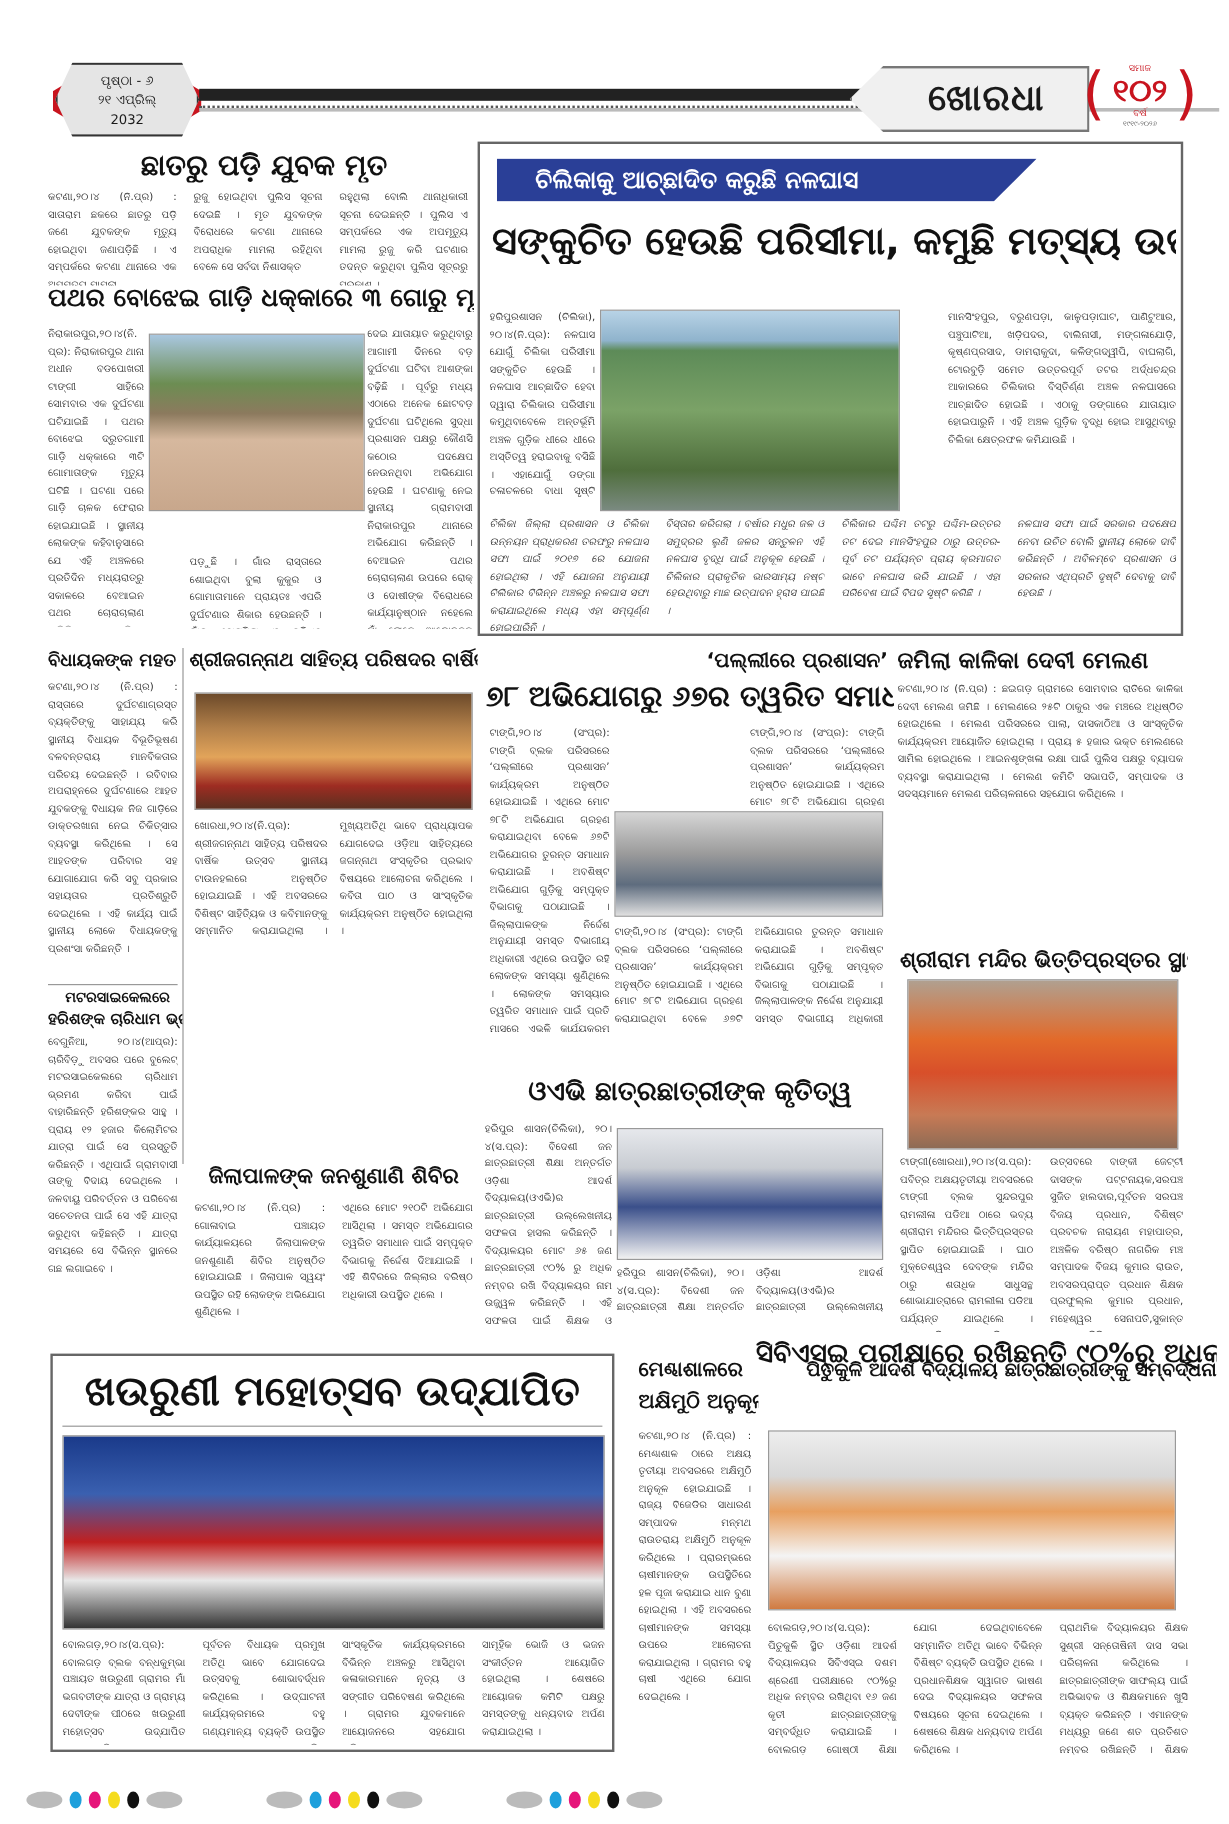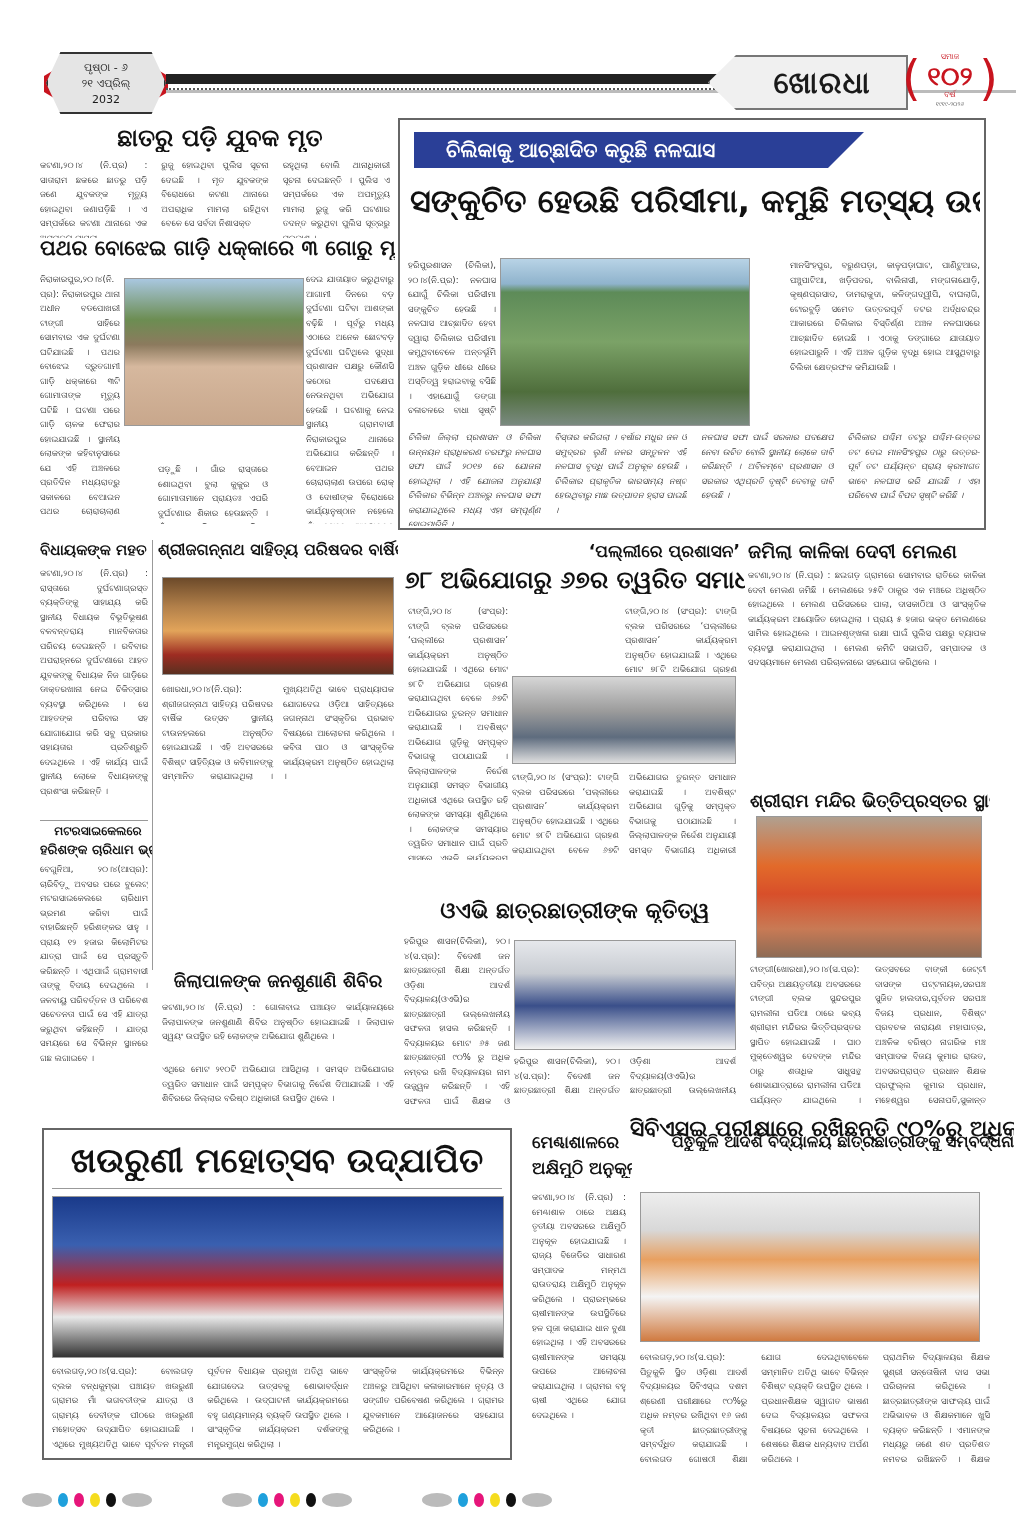--- a/index.html
+++ b/index.html
@@ -88,22 +88,22 @@
 
 <div class="abs box" style="left:398px;top:118px;width:588px;height:412px;"></div>
 <div class="abs band" style="left:414px;top:132px;width:450px;height:36px;font-size:20px;line-height:36px;padding-left:32px;">ଚିଲିକାକୁ ଆଚ୍ଛାଦିତ କରୁଛି ନଳଘାସ</div>
 <div class="abs hl" style="left:410px;top:182px;width:570px;font-size:32px;text-align:center;">ସଙ୍କୁଚିତ ହେଉଛି ପରିସୀମା, କମୁଛି ମତ୍ସ୍ୟ ଉତ୍ପାଦନ</div>
 <div class="abs body-text" style="left:408px;top:258px;width:88px;height:160px;">ହରିପୁରଶାସନ (ଚିଲିକା), ୨୦।୪(ନି.ପ୍ର): ନଳଘାସ ଯୋଗୁଁ ଚିଲିକା ପରିସୀମା ସଙ୍କୁଚିତ ହେଉଛି । ନଳଘାସ ଆଚ୍ଛାଦିତ ହେବା ଦ୍ୱାରା ଚିଲିକାର ପରିସୀମା କମୁଥିବାବେଳେ ଅନ୍ତର୍ଭୂମି ଅଞ୍ଚଳ ଗୁଡ଼ିକ ଧୀରେ ଧୀରେ ଅସ୍ତିତ୍ୱ ହରାଇବାକୁ ବସିଛି । ଏହାଯୋଗୁଁ ଡଙ୍ଗା ଚଳାଚଳରେ ବାଧା ସୃଷ୍ଟି ହେଉଥିବା ବେଳେ ମତ୍ସ୍ୟ ଉତ୍ପାଦନ କମିବାରେ ଲାଗିଛି ବୋଲି ମତ୍ସ୍ୟଜୀବୀ ମାନେ କହିଛନ୍ତି ।</div>
 <div class="abs photo ph-lake" style="left:500px;top:258px;width:250px;height:168px;"></div>
 <div class="abs body-text" style="left:790px;top:258px;width:190px;height:168px;">ମାନସିଂହପୁର, ବରୁଣପଡ଼ା, କାଳୁପଡ଼ାଘାଟ, ପାଣିଟୁଆର, ପଞ୍ଚୁପାଟିଆ, ଖଡ଼ିପଦର, ବାଲିନାସୀ, ମଙ୍ଗଳାଯୋଡ଼ି, କୃଷ୍ଣପ୍ରସାଦ, ଡାମରାକୁଦା, କଳିଙ୍ଗଦ୍ୱୀପି, ବାଘଲାଗି, ଟୋରବୁଡ଼ି ସମେତ ଉତ୍ତରପୂର୍ବ ତଟର ଅର୍ଦ୍ଧଚନ୍ଦ୍ର ଆକାରରେ ଚିଲିକାର ବିସ୍ତିର୍ଣ୍ଣ ଅଞ୍ଚଳ ନଳଘାସରେ ଆଚ୍ଛାଦିତ ହୋଇଛି । ଏଠାକୁ ଡଙ୍ଗାରେ ଯାତାୟାତ ହୋଇପାରୁନି । ଏହି ଅଞ୍ଚଳ ଗୁଡ଼ିକ ବୃଦ୍ଧି ହୋଇ ଆସୁଥିବାରୁ ଚିଲିକା କ୍ଷେତ୍ରଫଳ କମିଯାଉଛି ।</div>
 <div class="abs cols" style="left:408px;top:430px;width:572px;height:96px;font-style:italic;">
   <div class="body-text">ଚିଲିକା ଜିଲ୍ଲା ପ୍ରଶାସନ ଓ ଚିଲିକା ଉନ୍ନୟନ ପ୍ରାଧିକରଣ ତରଫରୁ ନଳଘାସ ସଫା ପାଇଁ ୨୦୧୭ ରେ ଯୋଜନା ହୋଇଥିଲା । ଏହି ଯୋଜନା ଅନୁଯାୟୀ ଚିଲିକାର ବିଭିନ୍ନ ଅଞ୍ଚଳରୁ ନଳଘାସ ସଫା କରାଯାଇଥିଲେ ମଧ୍ୟ ଏହା ସମ୍ପୂର୍ଣ୍ଣ ହୋଇପାରିନି ।</div>
   <div class="body-text">ବିସ୍ତାର କରିଗଲା । ବର୍ଷାର ମଧୁର ଜଳ ଓ ସମୁଦ୍ରର ଲୁଣି ଜଳର ସନ୍ତୁଳନ ଏହି ନଳଘାସ ବୃଦ୍ଧି ପାଇଁ ଅନୁକୂଳ ହେଉଛି । ଚିଲିକାର ପ୍ରାକୃତିକ ଭାରସାମ୍ୟ ନଷ୍ଟ ହେଉଥିବାରୁ ମାଛ ଉତ୍ପାଦନ ହ୍ରାସ ପାଇଛି ।</div>
+  <div class="body-text">ଚିଲିକାର ପଶ୍ଚିମ ତଟରୁ ପଶ୍ଚିମ-ଉତ୍ତର ତଟ ଦେଇ ମାନସିଂହପୁର ଠାରୁ ଉତ୍ତର-ପୂର୍ବ ତଟ ପର୍ଯ୍ୟନ୍ତ ପ୍ରାୟ କ୍ରମାଗତ ଭାବେ ନଳଘାସ ଭରି ଯାଇଛି । ଏହା ପରିବେଶ ପାଇଁ ବିପଦ ସୃଷ୍ଟି କରିଛି ।</div>
   <div class="body-text">ନଳଘାସ ସଫା ପାଇଁ ସରକାର ପଦକ୍ଷେପ ନେବା ଉଚିତ ବୋଲି ସ୍ଥାନୀୟ ଲୋକେ ଦାବି କରିଛନ୍ତି । ଅବିଳମ୍ବେ ପ୍ରଶାସନ ଓ ସରକାର ଏଥିପ୍ରତି ଦୃଷ୍ଟି ଦେବାକୁ ଦାବି ହେଉଛି ।</div>
-  <div class="body-text">ଚିଲିକାର ପଶ୍ଚିମ ତଟରୁ ପଶ୍ଚିମ-ଉତ୍ତର ତଟ ଦେଇ ମାନସିଂହପୁର ଠାରୁ ଉତ୍ତର-ପୂର୍ବ ତଟ ପର୍ଯ୍ୟନ୍ତ ପ୍ରାୟ କ୍ରମାଗତ ଭାବେ ନଳଘାସ ଭରି ଯାଇଛି । ଏହା ପରିବେଶ ପାଇଁ ବିପଦ ସୃଷ୍ଟି କରିଛି ।</div>
 </div>
 
 <div class="abs hl" style="left:40px;top:541px;width:108px;font-size:15px;">ବିଧାୟକଙ୍କ ମହତ କାର୍ଯ୍ୟ</div>
 <div class="abs body-text" style="left:40px;top:566px;width:108px;height:244px;">କଟଣା,୨୦।୪ (ନି.ପ୍ର) : ରାସ୍ତାରେ ଦୁର୍ଘଟଣାଗ୍ରସ୍ତ ବ୍ୟକ୍ତିଙ୍କୁ ସାହାଯ୍ୟ କରି ସ୍ଥାନୀୟ ବିଧାୟକ ବିଭୂତିଭୂଷଣ ବଳବନ୍ତରାୟ ମାନବିକତାର ପରିଚୟ ଦେଇଛନ୍ତି । ରବିବାର ଅପରାହ୍ନରେ ଦୁର୍ଘଟଣାରେ ଆହତ ଯୁବକଙ୍କୁ ବିଧାୟକ ନିଜ ଗାଡ଼ିରେ ଡାକ୍ତରଖାନା ନେଇ ଚିକିତ୍ସାର ବ୍ୟବସ୍ଥା କରିଥିଲେ । ସେ ଆହତଙ୍କ ପରିବାର ସହ ଯୋଗାଯୋଗ କରି ସବୁ ପ୍ରକାର ସହାୟତାର ପ୍ରତିଶ୍ରୁତି ଦେଇଥିଲେ । ଏହି କାର୍ଯ୍ୟ ପାଇଁ ସ୍ଥାନୀୟ ଲୋକେ ବିଧାୟକଙ୍କୁ ପ୍ରଶଂସା କରିଛନ୍ତି ।</div>
 
 <div class="abs vline" style="left:152px;top:540px;height:430px;"></div>
 
 <div class="abs hl" style="left:158px;top:540px;width:240px;font-size:16px;">ଶ୍ରୀଜଗନ୍ନାଥ ସାହିତ୍ୟ ପରିଷଦର ବାର୍ଷିକ ଉତ୍ସବ</div>
 <div class="abs photo ph-stage" style="left:162px;top:577px;width:232px;height:98px;"></div>
 <div class="abs body-text" style="left:162px;top:682px;width:232px;height:280px;column-count:2;column-gap:10px;">ଖୋରଧା,୨୦।୪(ନି.ପ୍ର): ଶ୍ରୀଜଗନ୍ନାଥ ସାହିତ୍ୟ ପରିଷଦର ବାର୍ଷିକ ଉତ୍ସବ ସ୍ଥାନୀୟ ଟାଉନହଲରେ ଅନୁଷ୍ଠିତ ହୋଇଯାଇଛି । ଏହି ଅବସରରେ ବିଶିଷ୍ଟ ସାହିତ୍ୟିକ ଓ କବିମାନଙ୍କୁ ସମ୍ମାନିତ କରାଯାଇଥିଲା । ମୁଖ୍ୟଅତିଥି ଭାବେ ପ୍ରାଧ୍ୟାପକ ଯୋଗଦେଇ ଓଡ଼ିଆ ସାହିତ୍ୟରେ ଜଗନ୍ନାଥ ସଂସ୍କୃତିର ପ୍ରଭାବ ବିଷୟରେ ଆଲୋଚନା କରିଥିଲେ । କବିତା ପାଠ ଓ ସାଂସ୍କୃତିକ କାର୍ଯ୍ୟକ୍ରମ ଅନୁଷ୍ଠିତ ହୋଇଥିଲା ।</div>
@@ -129,33 +129,34 @@
 <div class="abs hl" style="left:46px;top:824px;width:104px;font-size:12px;text-align:center;">ମଟରସାଇକେଲରେ</div>
 <div class="abs hl" style="left:40px;top:842px;width:112px;font-size:13px;">ହରିଶଙ୍କ ଚାରିଧାମ ଭ୍ରମଣ</div>
 <div class="abs body-text" style="left:40px;top:862px;width:108px;height:250px;">ବେଗୁନିଆ, ୨୦।୪(ଆପ୍ର): ଚାରିବିଡ଼ୁ ଅବସର ପରେ ବୁଲେଟ୍ ମଟରସାଇକେଲରେ ଚାରିଧାମ ଭ୍ରମଣ କରିବା ପାଇଁ ବାହାରିଛନ୍ତି ହରିଶଙ୍କର ସାହୁ । ପ୍ରାୟ ୧୨ ହଜାର କିଲୋମିଟର ଯାତ୍ରା ପାଇଁ ସେ ପ୍ରସ୍ତୁତି କରିଛନ୍ତି । ଏଥିପାଇଁ ଗ୍ରାମବାସୀ ତାଙ୍କୁ ବିଦାୟ ଦେଇଥିଲେ । ଜଳବାୟୁ ପରିବର୍ତ୍ତନ ଓ ପରିବେଶ ସଚେତନତା ପାଇଁ ସେ ଏହି ଯାତ୍ରା କରୁଥିବା କହିଛନ୍ତି । ଯାତ୍ରା ସମୟରେ ସେ ବିଭିନ୍ନ ସ୍ଥାନରେ ଗଛ ଲଗାଇବେ ।</div>
 
 <div class="abs hl" style="left:410px;top:898px;width:330px;font-size:22px;text-align:center;">ଓଏଭି ଛାତ୍ରଛାତ୍ରୀଙ୍କ କୃତିତ୍ୱ</div>
 <div class="abs body-text" style="left:404px;top:934px;width:106px;height:176px;">ହରିପୁର ଶାସନ(ଚିଲିକା), ୨୦।୪(ସ.ପ୍ର): ବିଦେଶୀ ଜନ ଛାତ୍ରଛାତ୍ରୀ ଶିକ୍ଷା ଅନ୍ତର୍ଗତ ଓଡ଼ିଶା ଆଦର୍ଶ ବିଦ୍ୟାଳୟ(ଓଏଭି)ର ଛାତ୍ରଛାତ୍ରୀ ଉଲ୍ଲେଖନୀୟ ସଫଳତା ହାସଲ କରିଛନ୍ତି । ବିଦ୍ୟାଳୟର ମୋଟ ୬୫ ଜଣ ଛାତ୍ରଛାତ୍ରୀ ୯୦% ରୁ ଅଧିକ ନମ୍ବର ରଖି ବିଦ୍ୟାଳୟର ନାମ ଉଜ୍ଜ୍ୱଳ କରିଛନ୍ତି । ଏହି ସଫଳତା ପାଇଁ ଶିକ୍ଷକ ଓ ଅଭିଭାବକମାନେ ଖୁସି ବ୍ୟକ୍ତ କରିଛନ୍ତି ।</div>
 <div class="abs photo ph-students" style="left:514px;top:940px;width:222px;height:110px;"></div>
 <div class="abs body-text" style="left:514px;top:1054px;width:222px;height:56px;column-count:2;column-gap:10px;">ହରିପୁର ଶାସନ(ଚିଲିକା), ୨୦।୪(ସ.ପ୍ର): ବିଦେଶୀ ଜନ ଛାତ୍ରଛାତ୍ରୀ ଶିକ୍ଷା ଅନ୍ତର୍ଗତ ଓଡ଼ିଶା ଆଦର୍ଶ ବିଦ୍ୟାଳୟ(ଓଏଭି)ର ଛାତ୍ରଛାତ୍ରୀ ଉଲ୍ଲେଖନୀୟ ସଫଳତା ହାସଲ କରିଛନ୍ତି । ବିଦ୍ୟାଳୟର ମୋଟ ୬୫ ଜଣ ଛାତ୍ରଛାତ୍ରୀ ୯୦% ରୁ ଅଧିକ ନମ୍ବର ରଖି ବିଦ୍ୟାଳୟର ନାମ ଉଜ୍ଜ୍ୱଳ କରିଛନ୍ତି । ଏହି ସଫଳତା ପାଇଁ ଶିକ୍ଷକ ଓ ଅଭିଭାବକମାନେ ଖୁସି ବ୍ୟକ୍ତ କରିଛନ୍ତି ।</div>
 
 <div class="abs hl" style="left:160px;top:970px;width:236px;font-size:18px;text-align:center;">ଜିଲାପାଳଙ୍କ ଜନଶୁଣାଣି ଶିବିର</div>
-<div class="abs cols" style="left:162px;top:1000px;width:232px;height:110px;flex-direction:column;">
+<div class="abs cols" style="left:162px;top:1000px;width:232px;height:110px;">
   <div class="body-text">କଟଣା,୨୦।୪ (ନି.ପ୍ର) : ଗୋଳାବାଇ ପଞ୍ଚାୟତ କାର୍ଯ୍ୟାଳୟରେ ଜିଲାପାଳଙ୍କ ଜନଶୁଣାଣି ଶିବିର ଅନୁଷ୍ଠିତ ହୋଇଯାଇଛି । ଜିଲାପାଳ ସ୍ୱୟଂ ଉପସ୍ଥିତ ରହି ଲୋକଙ୍କ ଅଭିଯୋଗ ଶୁଣିଥିଲେ ।</div>
   <div class="body-text">ଏଥିରେ ମୋଟ ୨୧୦ଟି ଅଭିଯୋଗ ଆସିଥିଲା । ସମସ୍ତ ଅଭିଯୋଗର ତ୍ୱରିତ ସମାଧାନ ପାଇଁ ସମ୍ପୃକ୍ତ ବିଭାଗକୁ ନିର୍ଦ୍ଦେଶ ଦିଆଯାଇଛି । ଏହି ଶିବିରରେ ଜିଲ୍ଲାର ବରିଷ୍ଠ ଅଧିକାରୀ ଉପସ୍ଥିତ ଥିଲେ ।</div>
 </div>
 
 <div class="abs box" style="left:42px;top:1128px;width:470px;height:332px;"></div>
 <div class="abs hl" style="left:52px;top:1140px;width:450px;font-size:34px;text-align:center;">ଖଉରୁଣୀ ମହୋତ୍ସବ ଉଦ୍‌ଯାପିତ</div>
 <div class="abs hline" style="left:52px;top:1188px;width:450px;"></div>
 <div class="abs photo ph-festival" style="left:52px;top:1196px;width:452px;height:162px;"></div>
 <div class="abs cols" style="left:52px;top:1364px;width:452px;height:90px;">
   <div class="body-text">ବୋଲଗଡ଼,୨୦।୪(ସ.ପ୍ର): ବୋଲଗଡ଼ ବ୍ଲକ ବନ୍ଧକୁମ୍ଭା ପଞ୍ଚାୟତ ଖଉରୁଣୀ ଗ୍ରାମର ମାଁ ଭଗବତୀଙ୍କ ଯାତ୍ରା ଓ ଗ୍ରାମ୍ୟ ଦେବୀଙ୍କ ପୀଠରେ ଖଉରୁଣୀ ମହୋତ୍ସବ ଉଦ୍‌ଯାପିତ ହୋଇଯାଇଛି । ଏଥିରେ ମୁଖ୍ୟଅତିଥି ଭାବେ ପୂର୍ବତନ ମନ୍ତ୍ରୀ ଯୋଗଦେଇ ଗ୍ରାମ୍ୟ ସଂସ୍କୃତି ସୁରକ୍ଷା ଉପରେ ଗୁରୁତ୍ୱାରୋପ କରିଥିଲେ ।</div>
   <div class="body-text">ପୂର୍ବତନ ବିଧାୟକ ପ୍ରମୁଖ ଅତିଥି ଭାବେ ଯୋଗଦେଇ ଉତ୍ସବକୁ ଶୋଭାବର୍ଦ୍ଧନ କରିଥିଲେ । ଉଦ୍‌ଘାଟନୀ କାର୍ଯ୍ୟକ୍ରମରେ ବହୁ ଗଣ୍ୟମାନ୍ୟ ବ୍ୟକ୍ତି ଉପସ୍ଥିତ ଥିଲେ । ସାଂସ୍କୃତିକ କାର୍ଯ୍ୟକ୍ରମ ଦର୍ଶକଙ୍କୁ ମନ୍ତ୍ରମୁଗ୍ଧ କରିଥିଲା ।</div>
   <div class="body-text">ସାଂସ୍କୃତିକ କାର୍ଯ୍ୟକ୍ରମରେ ବିଭିନ୍ନ ଅଞ୍ଚଳରୁ ଆସିଥିବା କଳାକାରମାନେ ନୃତ୍ୟ ଓ ସଙ୍ଗୀତ ପରିବେଷଣ କରିଥିଲେ । ଗ୍ରାମର ଯୁବକମାନେ ଆୟୋଜନରେ ସହଯୋଗ କରିଥିଲେ ।</div>
+  <div class="body-text">ସାମୂହିକ ଭୋଜି ଓ ଭଜନ ସଂକୀର୍ତ୍ତନ ଆୟୋଜିତ ହୋଇଥିଲା । ଶେଷରେ ଆୟୋଜକ କମିଟି ପକ୍ଷରୁ ସମସ୍ତଙ୍କୁ ଧନ୍ୟବାଦ ଅର୍ପଣ କରାଯାଇଥିଲା ।</div>
 </div>
 
 <div class="abs hl" style="left:532px;top:1132px;width:100px;font-size:17px;">ମେଣ୍ଢାଶାଳରେ</div>
 <div class="abs hl" style="left:532px;top:1158px;width:100px;font-size:17px;">ଅକ୍ଷିମୁଠି ଅନୁକୂଳ</div>
 <div class="abs body-text" style="left:532px;top:1190px;width:94px;height:276px;">କଟଣା,୨୦।୪ (ନି.ପ୍ର) : ମେଣ୍ଢାଶାଳ ଠାରେ ଅକ୍ଷୟ ତୃତୀୟା ଅବସରରେ ଅକ୍ଷିମୁଠି ଅନୁକୂଳ ହୋଇଯାଇଛି । ରାଜ୍ୟ ବିଜେଡିର ସାଧାରଣ ସମ୍ପାଦକ ମନ୍ମଥ ରାଉତରାୟ ଅକ୍ଷିମୁଠି ଅନୁକୂଳ କରିଥିଲେ । ପ୍ରାରମ୍ଭରେ ଚାଷୀମାନଙ୍କ ଉପସ୍ଥିତିରେ ହଳ ପୂଜା କରାଯାଇ ଧାନ ବୁଣା ହୋଇଥିଲା । ଏହି ଅବସରରେ ଚାଷୀମାନଙ୍କ ସମସ୍ୟା ଉପରେ ଆଲୋଚନା କରାଯାଇଥିଲା । ଗ୍ରାମର ବହୁ ଚାଷୀ ଏଥିରେ ଯୋଗ ଦେଇଥିଲେ ।</div>
 
 <div class="abs hl" style="left:630px;top:1132px;width:384px;font-size:16px;text-align:right;">ପିତୁକୁଳି ଆଦର୍ଶ ବିଦ୍ୟାଳୟ ଛାତ୍ରଛାତ୍ରୀଙ୍କୁ ସମ୍ବର୍ଦ୍ଧନା</div>
 <div class="abs hl" style="left:630px;top:1116px;width:384px;font-size:22px;text-align:center;">ସିବିଏସ୍‌ଇ ପରୀକ୍ଷାରେ ରଖିଛନ୍ତି ୯୦%ରୁ ଅଧିକ ନମ୍ବର</div>
 <div class="abs photo ph-award" style="left:640px;top:1192px;width:340px;height:150px;"></div>
 <div class="abs cols" style="left:640px;top:1350px;width:350px;height:112px;">

